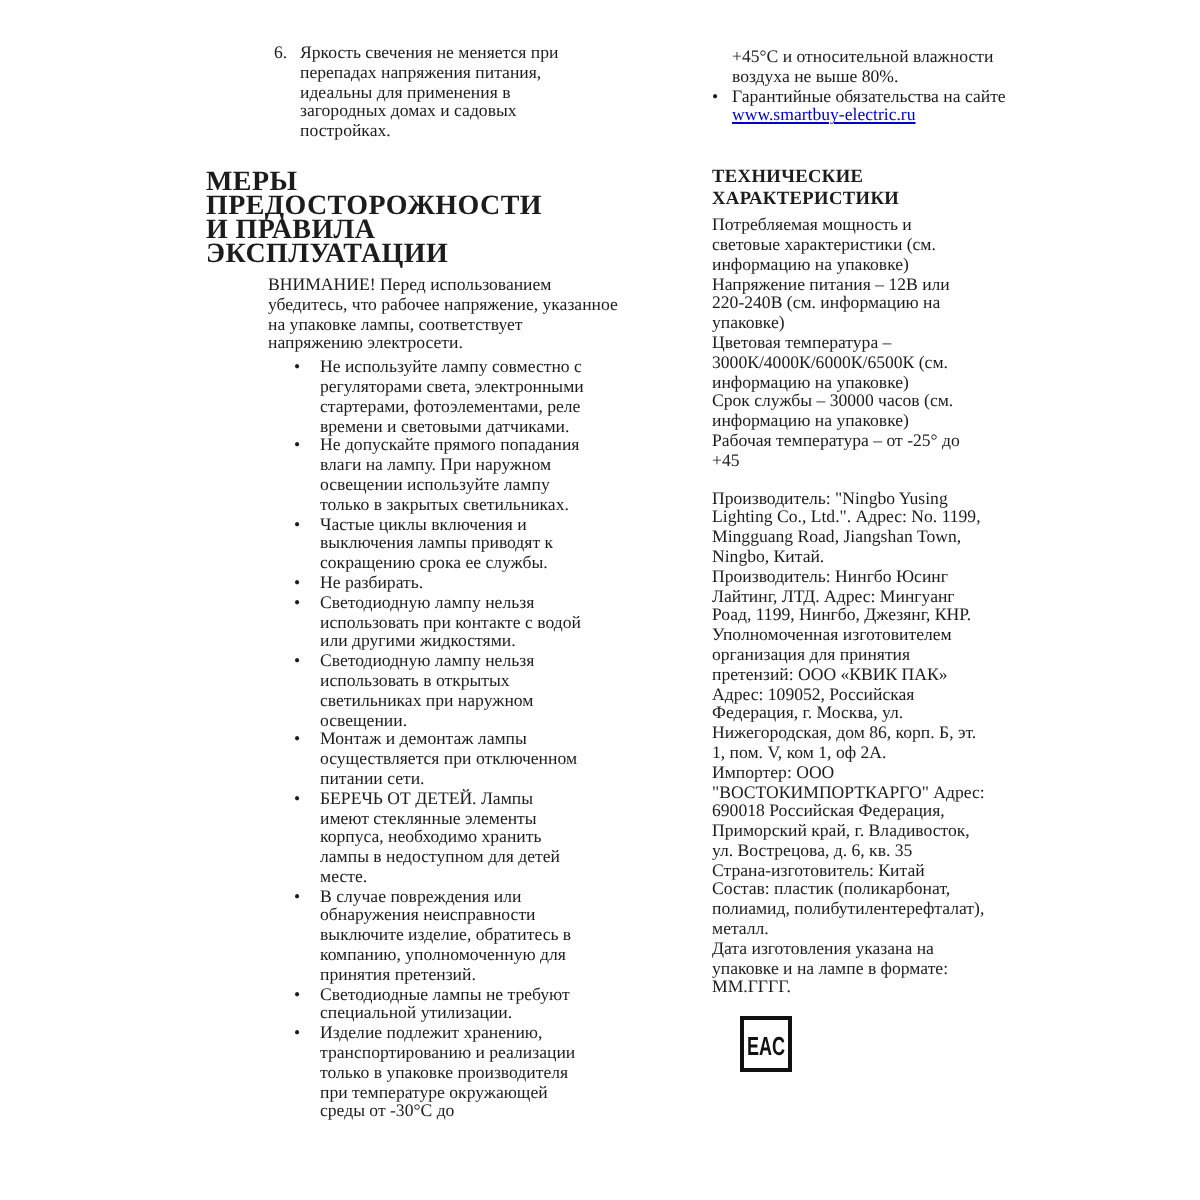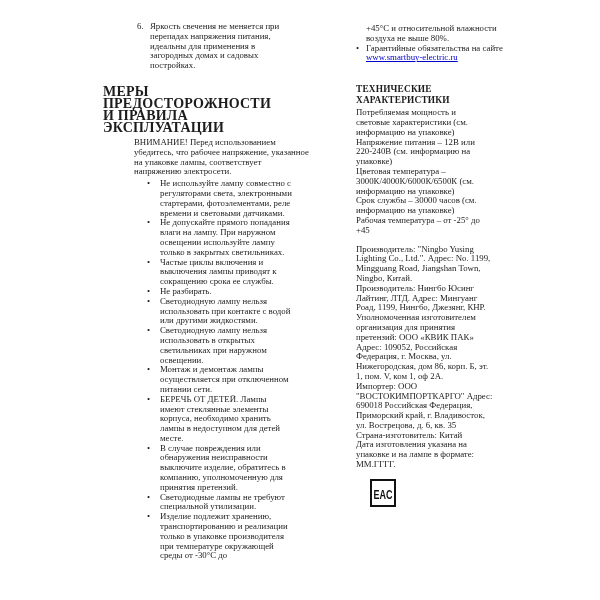--- a/index.html
+++ b/index.html
@@ -90,20 +90,21 @@
         <div class="spec-line">Срок службы – 30000 часов (см. информацию на упаковке)</div>
         <div class="spec-line">Рабочая температура – от -25° до +45</div>
       </div>
 
     <div class="details">
         <div class="detail-paragraph">Производитель: "Ningbo Yusing Lighting Co., Ltd.". Адрес: No. 1199, Mingguang Road, Jiangshan Town, Ningbo, Китай.</div>
         <div class="detail-paragraph">Производитель: Нингбо Юсинг Лайтинг, ЛТД. Адрес: Мингуанг Роад, 1199, Нингбо, Джезянг, КНР.</div>
         <div class="detail-paragraph">Уполномоченная изготовителем организация для принятия претензий: ООО «КВИК ПАК» Адрес: 109052, Российская Федерация, г. Москва, ул. Нижегородская, дом 86, корп. Б, эт. 1, пом. V, ком 1, оф 2А.</div>
         <div class="detail-paragraph">Импортер: ООО "ВОСТОКИМПОРТКАРГО" Адрес: 690018 Российская Федерация, Приморский край, г. Владивосток, ул. Вострецова, д. 6, кв. 35</div>
         <div class="detail-paragraph">Страна-изготовитель: Китай</div>
+        <div class="detail-paragraph">Состав: пластик (поликарбонат, полиамид, полибутилентерефталат), металл.</div>
         <div class="detail-paragraph">Дата изготовления указана на упаковке и на лампе в формате: ММ.ГГГГ.</div>
       </div>
 
     <div class="eac-wrap">
       <svg width="26" height="28" viewBox="0 0 26 28" xmlns="http://www.w3.org/2000/svg">
         <rect x="1" y="1" width="24" height="26" fill="none" stroke="#111111" stroke-width="2"></rect>
         <text x="13" y="19.5" text-anchor="middle" font-size="13" font-weight="bold" font-family="Liberation Sans, sans-serif" fill="#111111" textLength="19" lengthAdjust="spacingAndGlyphs">EAC</text>
       </svg>
     </div>
   </div>

